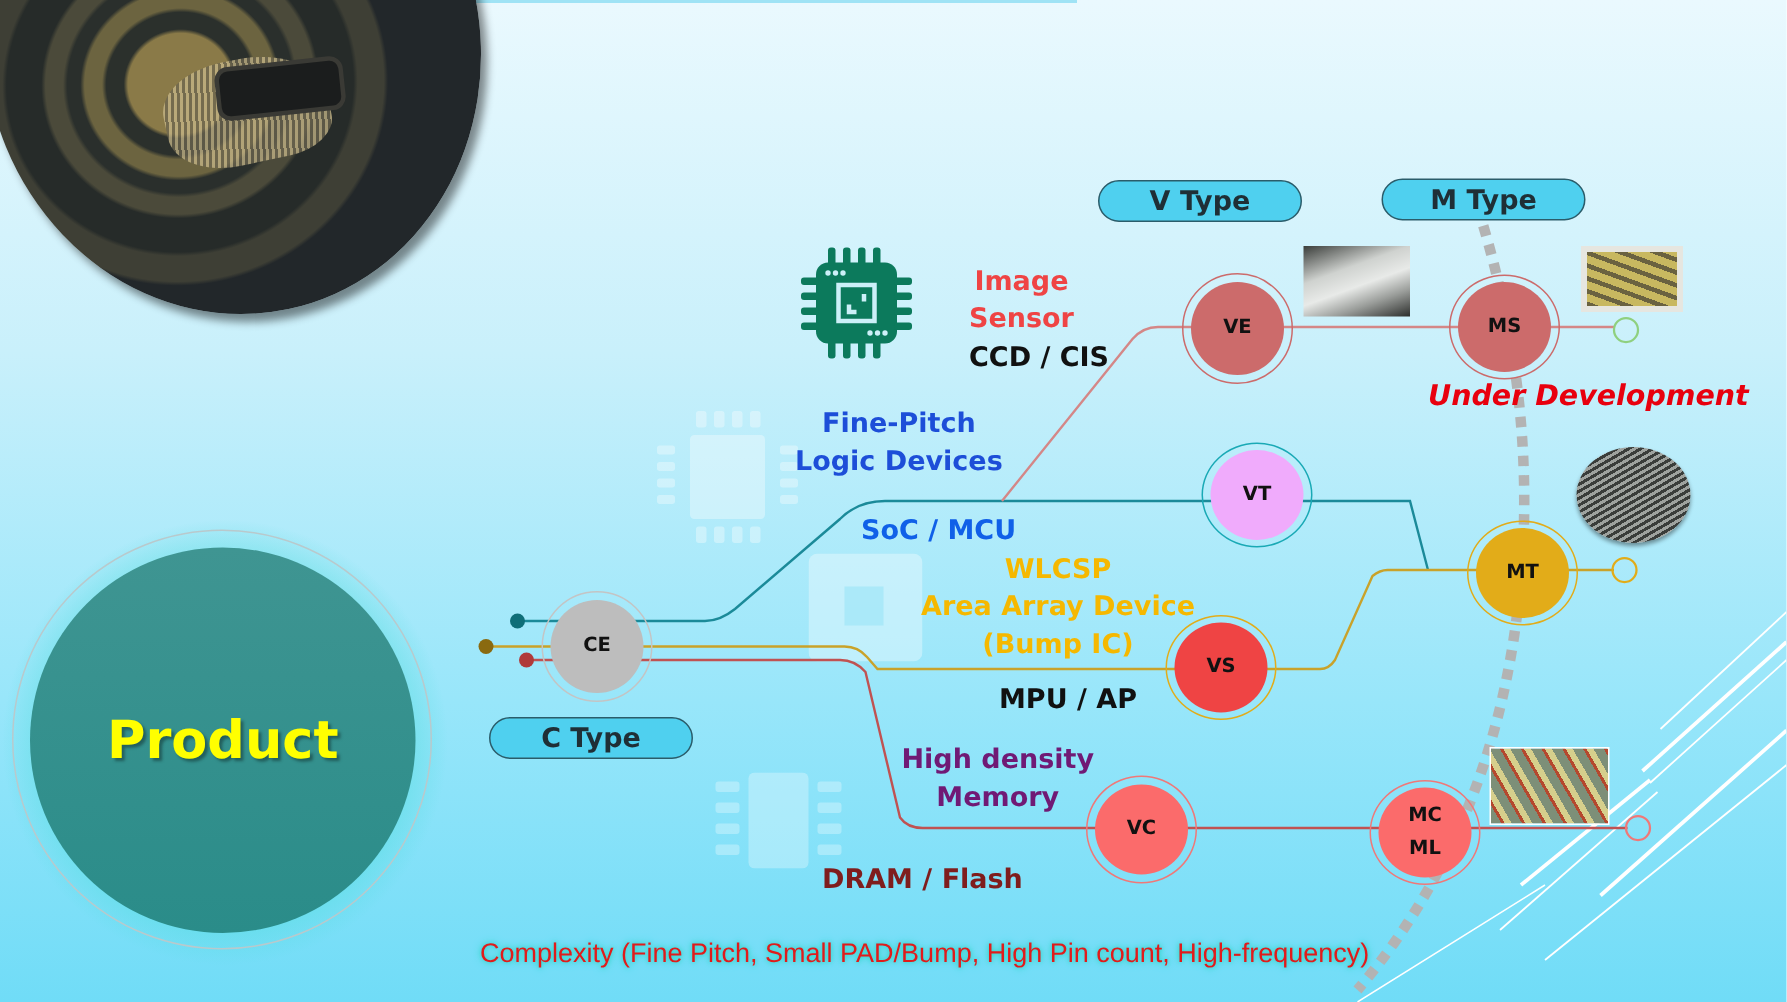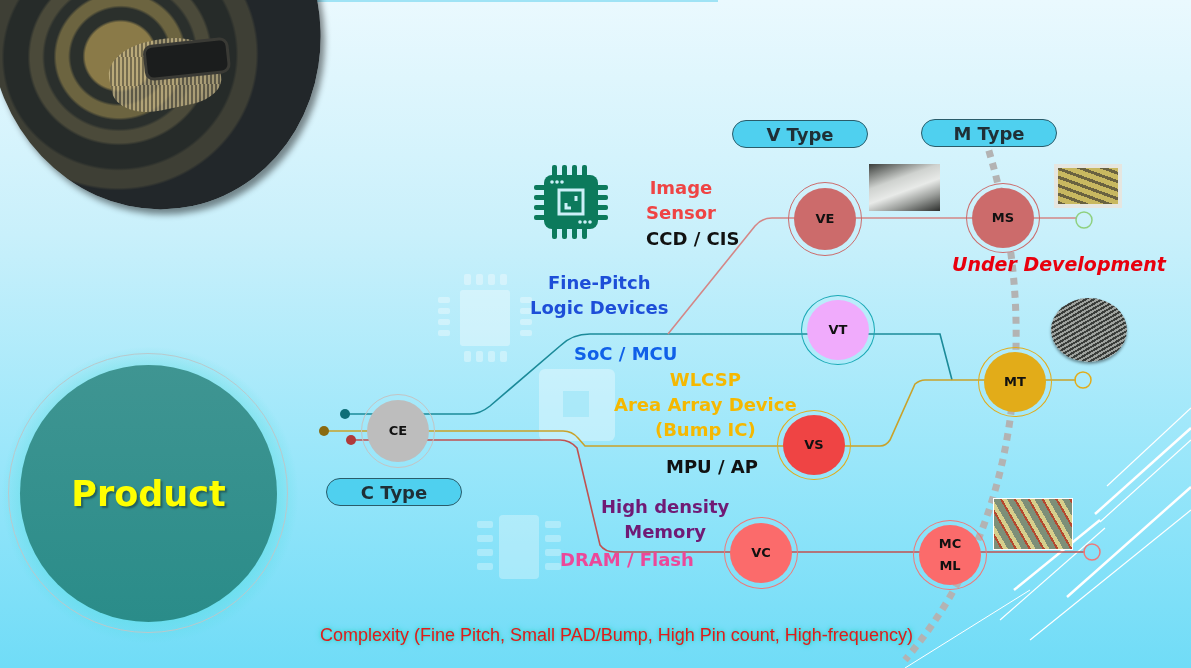--- a/index.html
+++ b/index.html
@@ -182,21 +182,21 @@
   <div>WLCSP</div>
   <div>Area Array Device</div>
   <div>(Bump IC)</div>
 </div>
 <div class="lbl" style="left:666px; top:454px; color:#111;">MPU / AP</div>
 
 <div class="lbl" style="left:580px; top:494px; color:#701a75;margin-left:21px;">
   <div>High density</div>
   <div>Memory</div>
 </div>
-<div class="lbl" style="left:548px; top:547px; color:#ec4899;margin-left:12px;">DRAM / Flash</div>
+<div class="lbl" style="left:548px; top:574px; color:#7f1d1d;">DRAM / Flash</div>
 
 <div class="ring" style="left:361px; top:394px; width:74px; height:74px; border:1.5px solid #c4c4c4;"></div>
 <div class="node" style="left:367px; top:400px; width:62px; height:62px; background:#bdbdbd;">CE</div>
 
 <div class="ring" style="left:788px; top:182px; width:74px; height:74px; border:1.5px solid #cc6b6b;"></div>
 <div class="node" style="left:794px; top:188px; width:62px; height:62px; background:#cc6b6b;">VE</div>
 
 <div class="ring" style="left:801px; top:295px; width:74px; height:70px; border:1.5px solid #19a9b5;"></div>
 <div class="node" style="left:807px; top:300px; width:62px; height:60px; background:#f0abfc;">VT</div>
 

